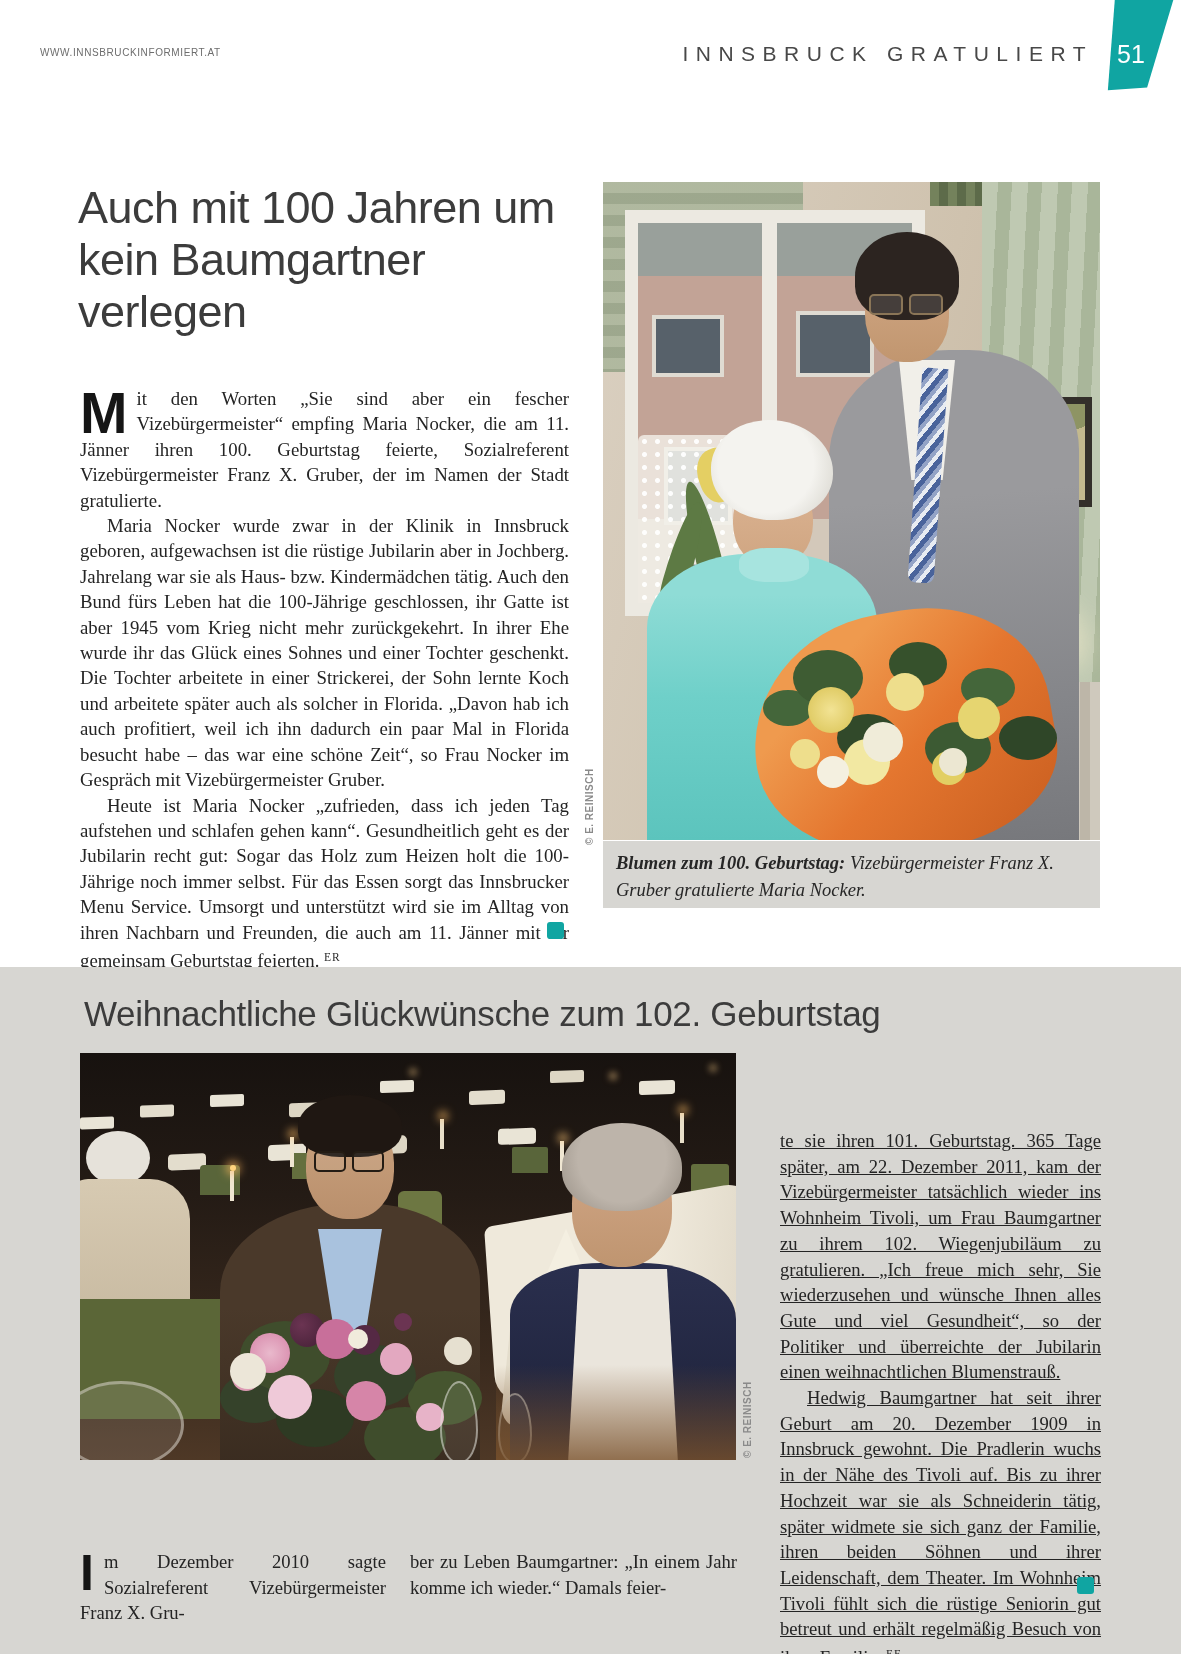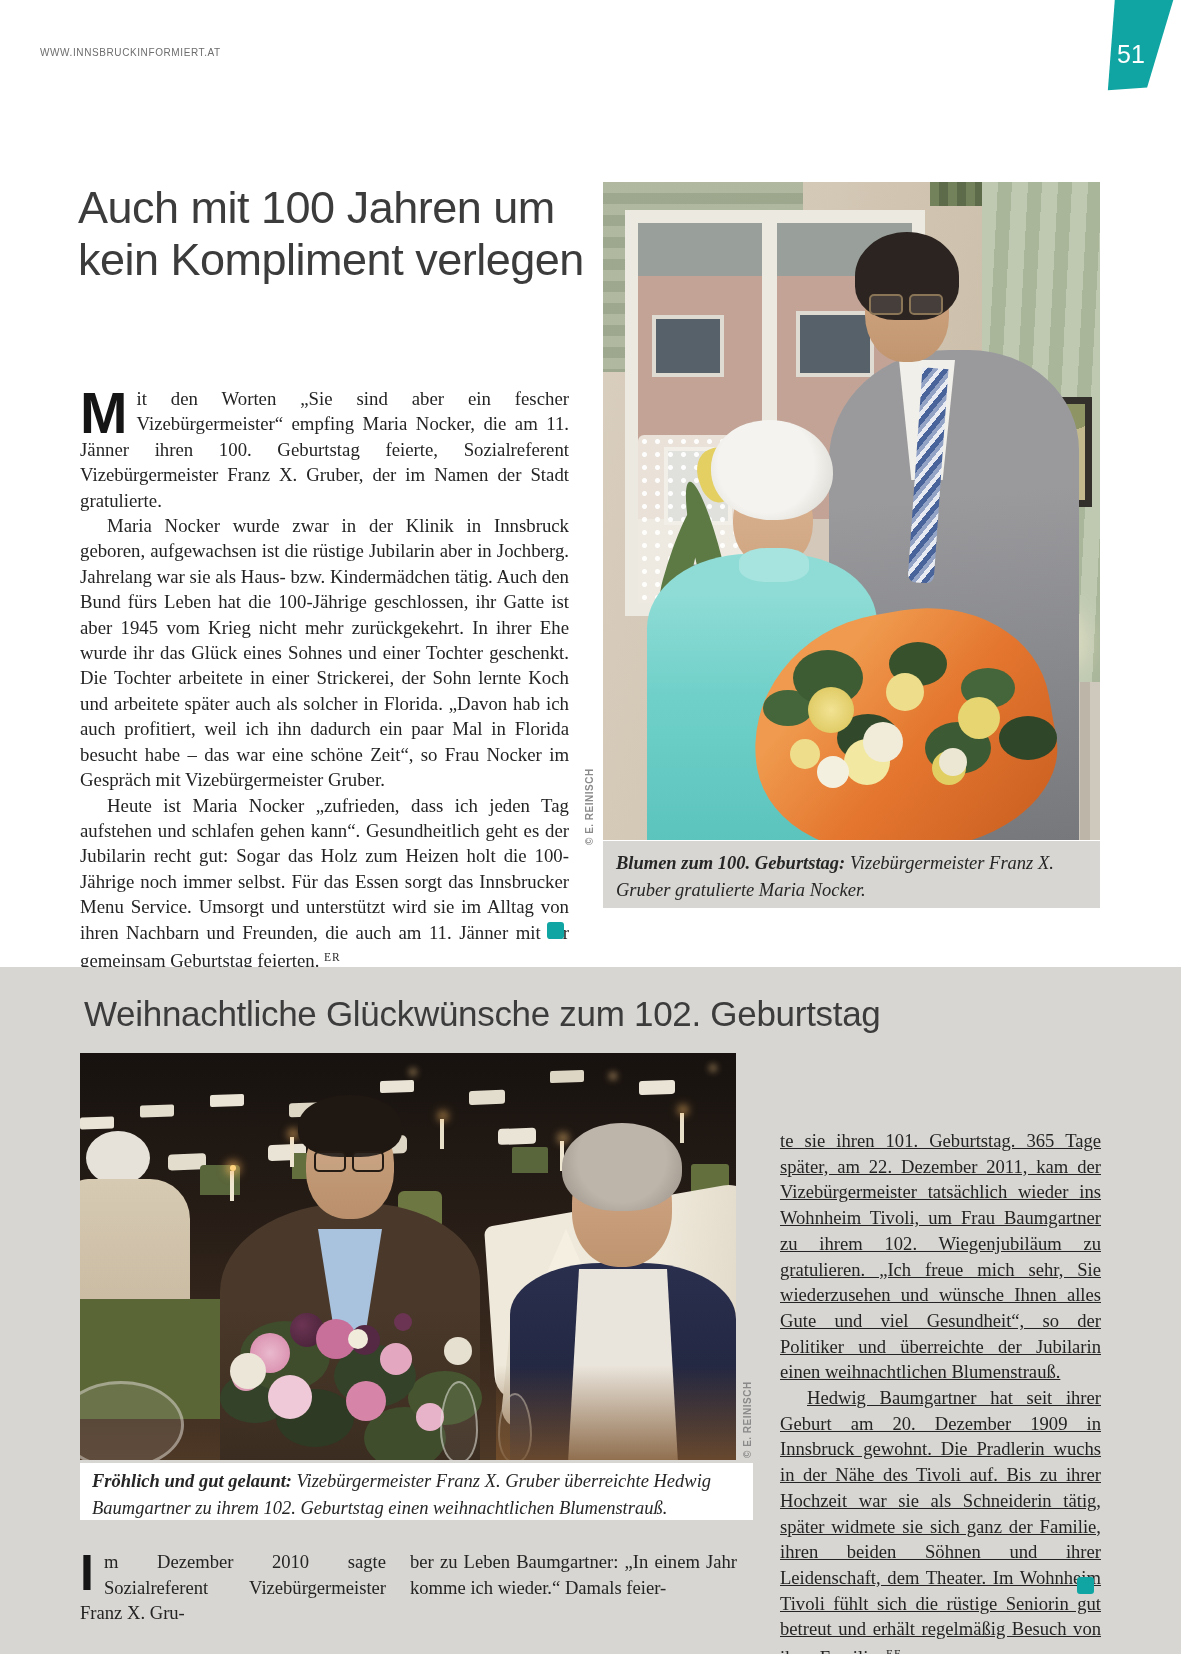--- a/index.html
+++ b/index.html
@@ -187,25 +187,26 @@
            border-radius:50%;background:rgba(200,195,185,.15);}
   .p2-glow{right:0;bottom:0;width:240px;height:95px;
            background:linear-gradient(0deg,rgba(122,82,44,.8),rgba(122,82,44,0));}
 </style>
 </head>
 <body>
 
 <div class="page">
 
   <div class="hdr-url">WWW.INNSBRUCKINFORMIERT.AT</div>
+  <div class="hdr-sec">INNSBRUCK GRATULIERT</div>
   <div class="banner">
     <span>51</span>
   </div>
 
-  <h1 class="a1-title">Auch mit 100 Jahren um kein Kompliment verlegen</h1>
+  <h1 class="a1-title">Auch mit 100 Jahren um kein Baumgartner verlegen</h1>
 
   <div class="a1-body">
     <p><span class="dropcap">M</span><span>it den Worten „Sie sind aber ein fescher Vizebürgermeister“ empfing Maria Nocker, die am 11. Jänner ihren 100. Geburtstag feierte, Sozialreferent Vizebürgermeister Franz X. Gruber, der im Namen der Stadt gratulierte.</span></p>
     <p class="pind">Maria Nocker wurde zwar in der Klinik in Innsbruck geboren, aufgewachsen ist die rüstige Jubilarin aber in Jochberg. Jahrelang war sie als Haus- bzw. Kindermädchen tätig. Auch den Bund fürs Leben hat die 100-Jährige geschlossen, ihr Gatte ist aber 1945 vom Krieg nicht mehr zurückgekehrt. In ihrer Ehe wurde ihr das Glück eines Sohnes und einer Tochter geschenkt. Die Tochter arbeitete in einer Strickerei, der Sohn lernte Koch und arbeitete später auch als solcher in Florida. „Davon hab ich auch profitiert, weil ich ihn dadurch ein paar Mal in Florida besucht habe – das war eine schöne Zeit“, so Frau Nocker im Gespräch mit Vizebürgermeister Gruber.</p>
     <p class="pind"><span>Heute ist Maria Nocker „zufrieden, dass ich jeden Tag aufstehen und schlafen gehen kann“. Gesundheitlich geht es der Jubilarin recht gut: Sogar das Holz zum Heizen holt die 100-Jährige noch immer selbst. Für das Essen sorgt das Innsbrucker Menu Service. Umsorgt und unterstützt wird sie im Alltag von ihren Nachbarn und Freunden, die auch am 11. Jänner mit ihr gemeinsam Geburtstag feierten.</span>
       <span class="initials">ER</span></p>
   </div>
   <div class="endmark" style="left:547px;top:922px;"></div>
 
   <div class="photo1">
@@ -275,21 +276,20 @@
     <div class="abs p2-bqleaves"></div>
     <div class="abs p2-bqpurple"></div>
     <div class="abs p2-bqpink"></div>
     <div class="abs p2-bqwhite"></div>
     <div class="abs wineglass" style="left:360px;top:328px;width:34px;height:78px;"></div>
     <div class="abs wineglass" style="left:418px;top:340px;width:30px;height:66px;"></div>
     <div class="abs p2-goblet"></div>
     <div class="abs p2-glow"></div>
   </div>
   <div class="credit" style="left:742px;top:1458px;">© E. REINISCH</div>
-  <div class="cap2 cap"><span class="lead">Fröhlich und gut gelaunt:</span><span> Vizebürgermeister Franz X. Gruber überreichte Hedwig Baumgartner zu ihrem 102. Geburtstag einen weihnachtlichen Blumenstrauß.</span></div>
 
   <div class="a2col col1"><span class="dropcap2">I</span><span>m Dezember 2010 sagte Sozialreferent Vizebürgermeister Franz X. Gru-</span></div>
   <div class="a2col col2">ber zu Leben Baumgartner: „In einem Jahr komme ich wieder.“ Damals feier-</div>
   <div class="a2col col3">
     <p>te sie ihren 101. Geburtstag. 365 Tage später, am 22. Dezember 2011, kam der Vizebürgermeister tatsächlich wieder ins Wohnheim Tivoli, um Frau Baumgartner zu ihrem 102. Wiegenjubiläum zu gratulieren. „Ich freue mich sehr, Sie wiederzusehen und wünsche Ihnen alles Gute und viel Gesundheit“, so der Politiker und überreichte der Jubilarin einen weihnachtlichen Blumenstrauß.</p>
     <p class="pind"><span>Hedwig Baumgartner hat seit ihrer Geburt am 20. Dezember 1909 in Innsbruck gewohnt. Die Pradlerin wuchs in der Nähe des Tivoli auf. Bis zu ihrer Hochzeit war sie als Schneiderin tätig, später widmete sie sich ganz der Familie, ihren beiden Söhnen und ihrer Leidenschaft, dem Theater. Im Wohnheim Tivoli fühlt sich die rüstige Seniorin gut betreut und erhält regelmäßig Besuch von ihrer Familie.</span>
       <span class="initials">EF</span></p>
   </div>
   <div class="endmark" style="left:1077px;top:1577px;"></div>
 

